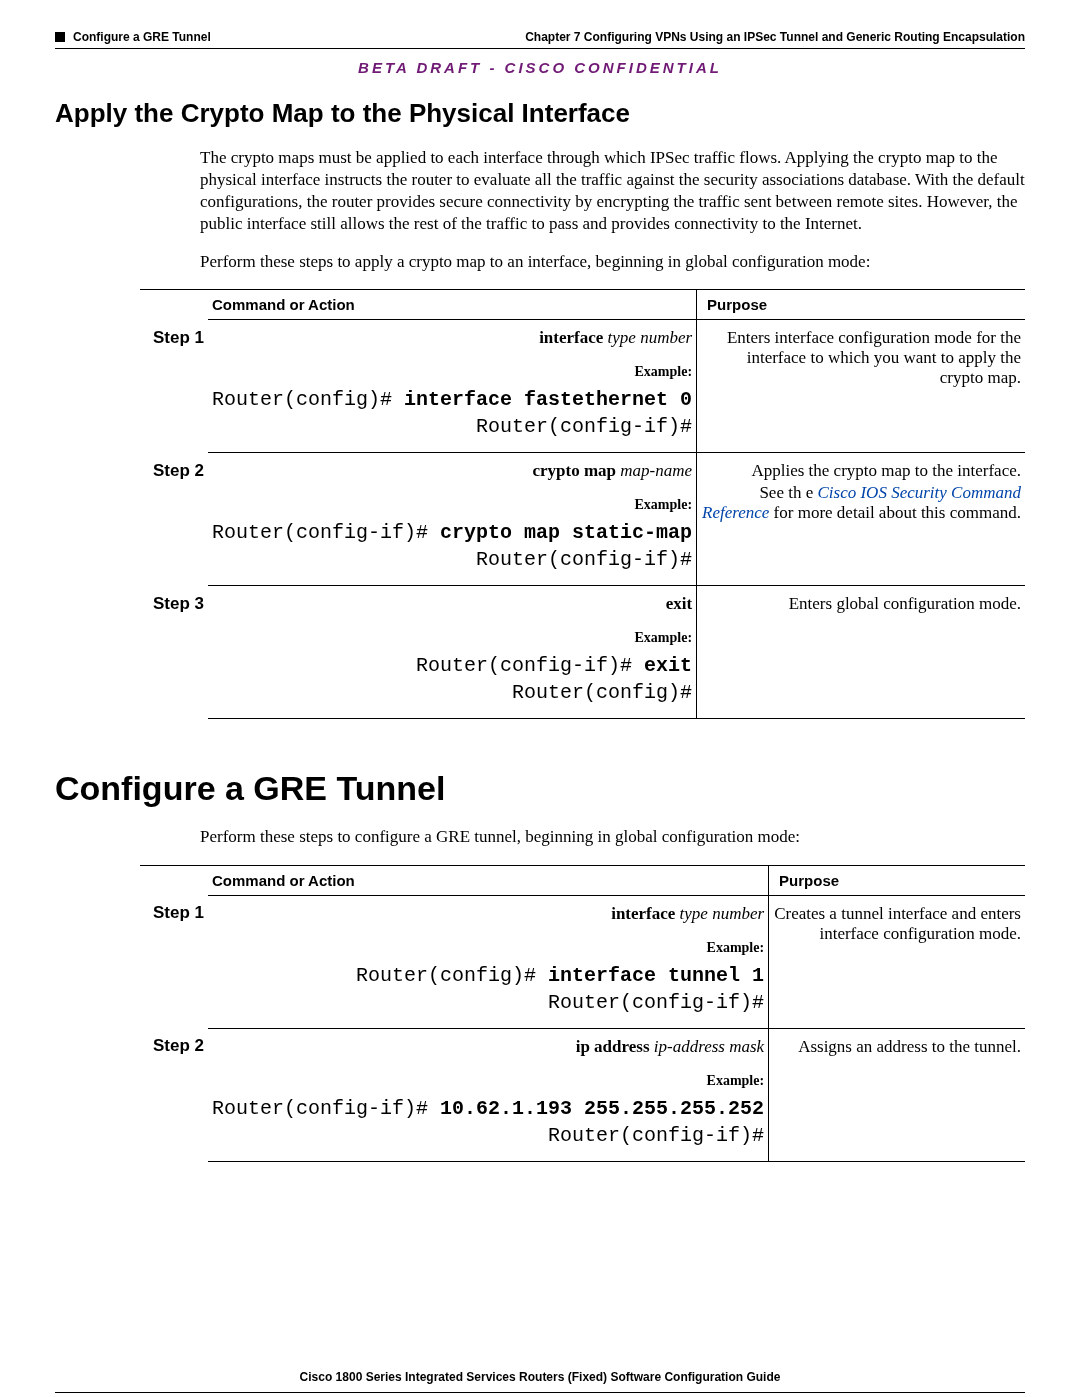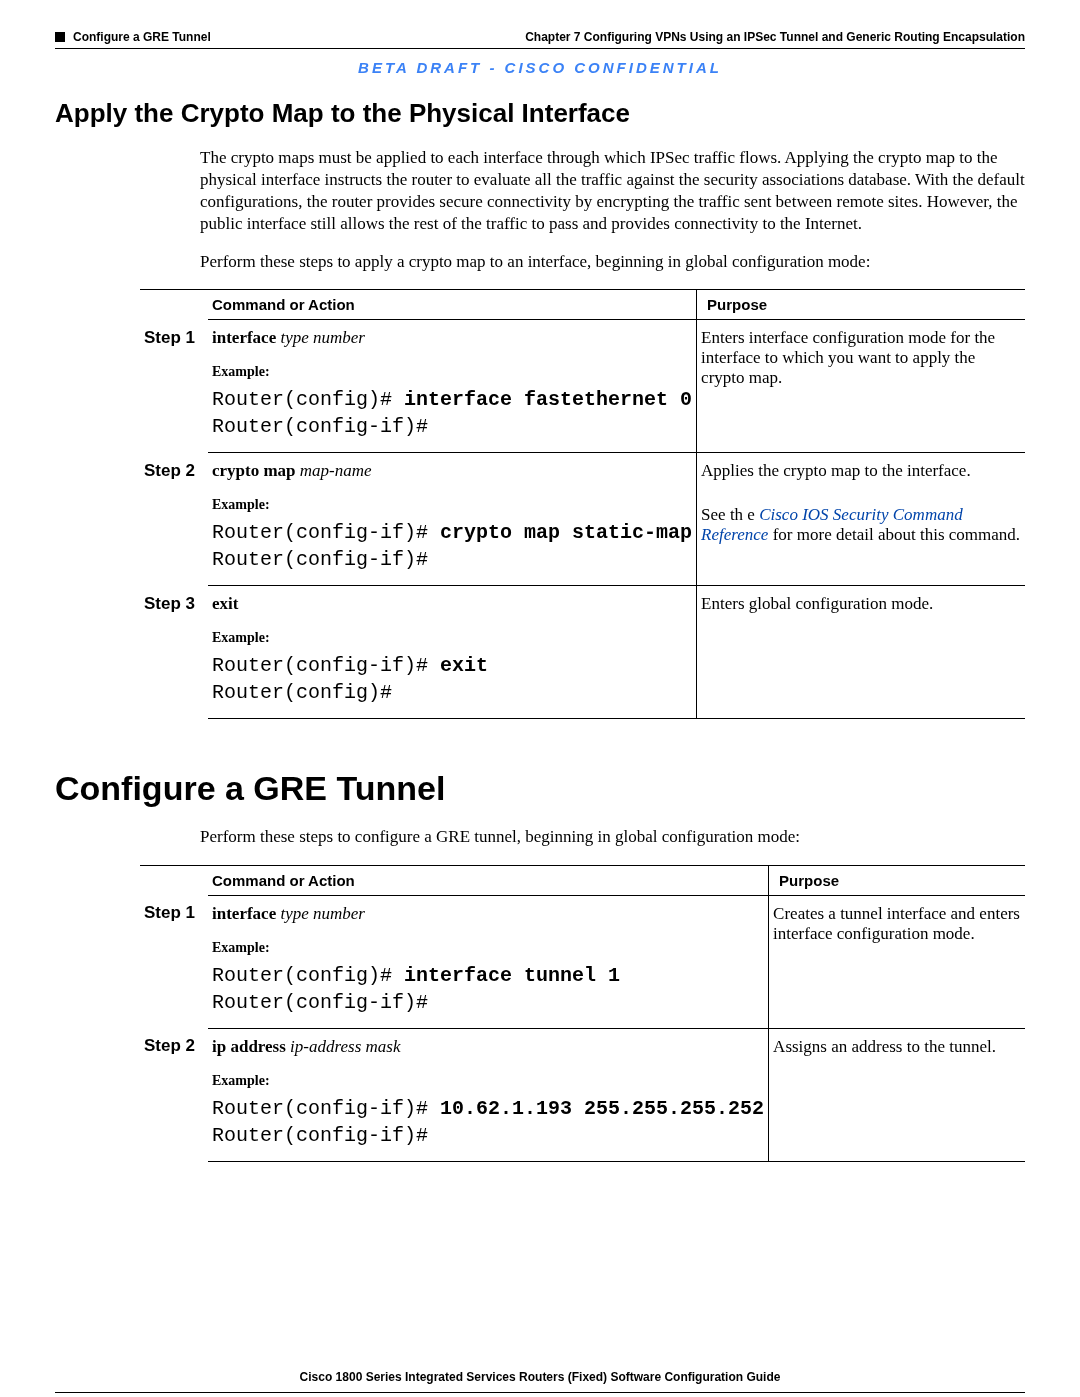--- a/index.html
+++ b/index.html
@@ -31,21 +31,21 @@
     gap: 8px;
   }
   .sq {
     width: 10px;
     height: 10px;
     background: #000;
     display: inline-block;
   }
   .beta {
     text-align: center;
-    color: #3b82f6;
+    color: #701a75;
     font-family: Arial, Helvetica, sans-serif;
     font-weight: bold;
     font-style: italic;
     letter-spacing: 3px;
     font-size: 15px;
     margin: 10px 0 22px 0;
   }
   h2.section {
     font-family: Arial, Helvetica, sans-serif;
     font-weight: bold;
@@ -79,20 +79,21 @@
     font-size: 15px;
     border-top: 1px solid #000;
     border-bottom: 1px solid #000;
     padding: 6px 4px;
   }
   table.cmd td {
     vertical-align: top;
     border-bottom: 1px solid #000;
     padding: 8px 4px 12px 4px;
     font-size: 17px;
+    text-align: right;
   }
   td.stepcell {
     width: 60px;
     font-family: Arial, Helvetica, sans-serif;
     font-weight: bold;
     font-size: 14px;
     border-bottom: none !important;
   }
   td.cmdcell {
     width: 350px;
@@ -212,21 +213,21 @@
       <tr>
         <td class="stepcell">Step 2</td>
         <td class="cmdcell">
           <span class="cmd-name">crypto map</span><span class="cmd-arg"> map-name</span>
           <div class="example-lbl">Example:</div>
           <div class="code"><span>Router(config-if)# </span><span class="b">crypto map static-map</span>
 <span>Router(config-if)#</span></div>
         </td>
         <td class="purp">
           <div>Applies the crypto map to the interface.</div>
-          <div style="margin-top:24px;">
+          <div style="margin-top:2px;">
             <span>See th e </span><span class="link">Cisco IOS Security Command Reference</span><span> for more detail about this command.</span>
           </div>
         </td>
       </tr>
 
       <tr>
         <td class="stepcell">Step 3</td>
         <td class="cmdcell">
           <span class="cmd-name">exit</span><span class="cmd-arg"></span>
           <div class="example-lbl">Example:</div>

